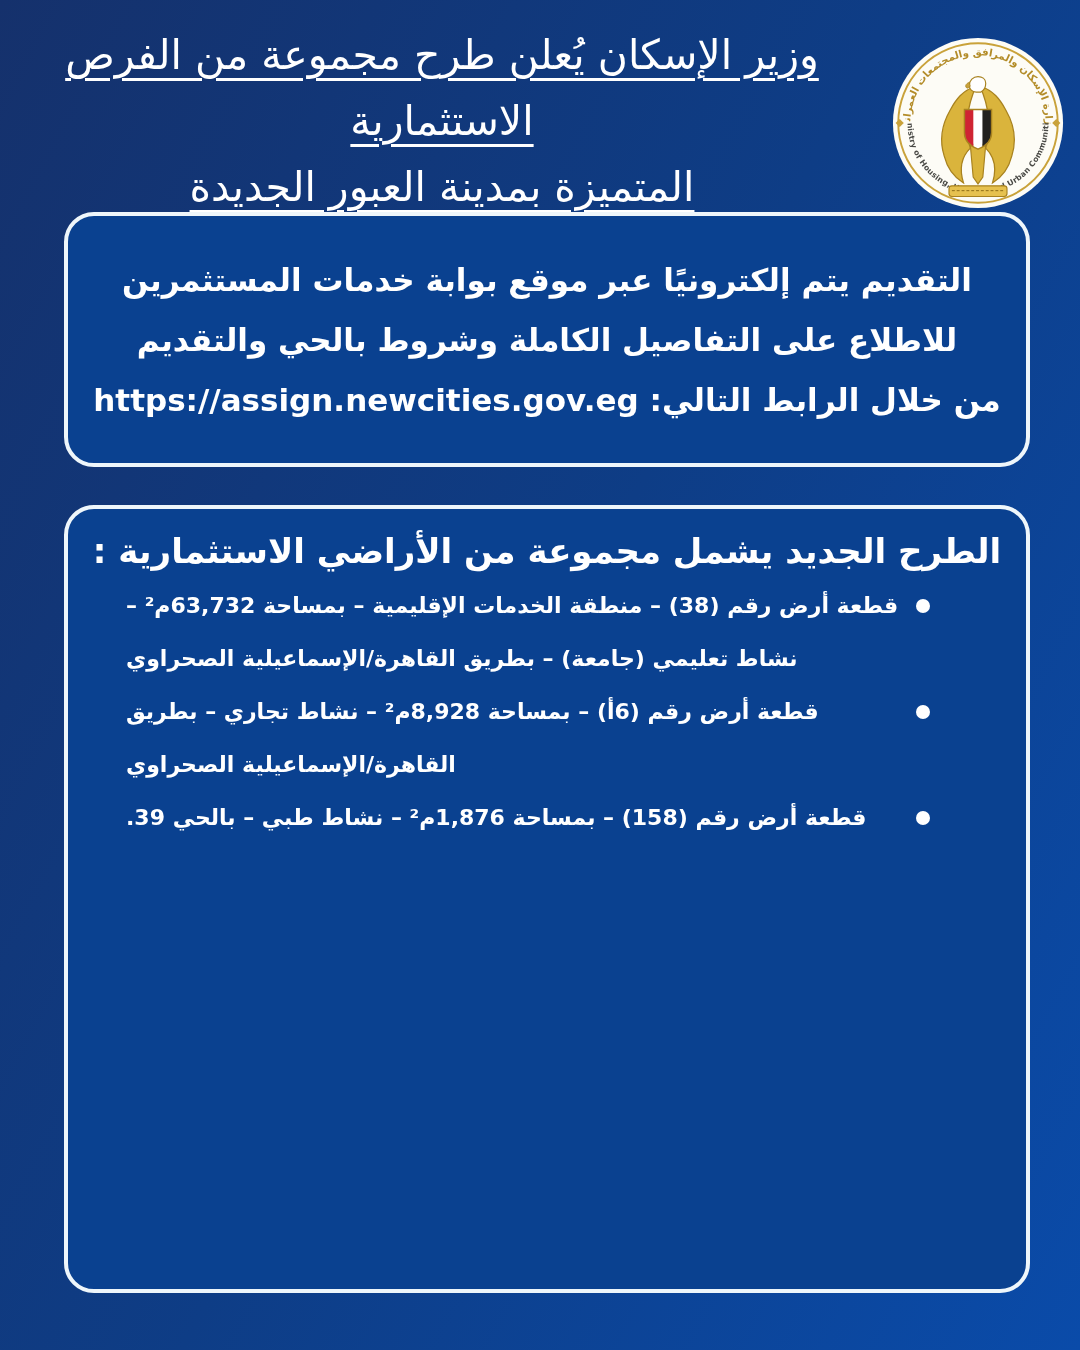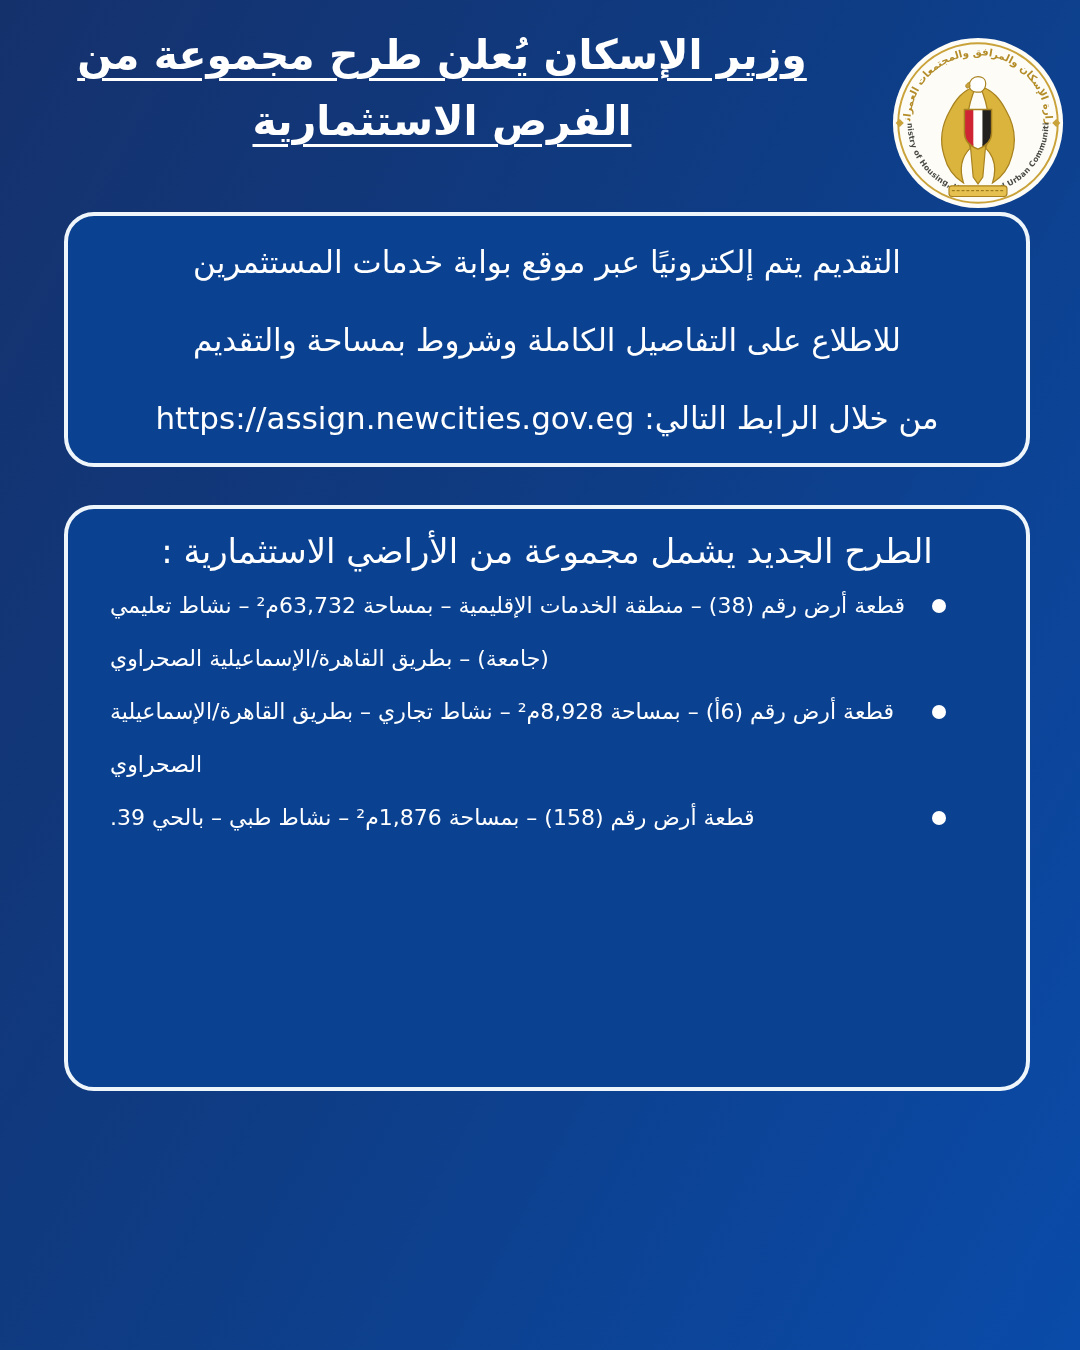--- a/index.html
+++ b/index.html
@@ -3,60 +3,60 @@
 <meta charset="utf-8">
 <style>
   html,body{margin:0;padding:0;}
   body{
     width:1080px;height:1350px;overflow:hidden;position:relative;
     background:linear-gradient(118deg,#15316c 0%,#0e3d86 50%,#0a4ba9 100%);
     font-family:"DejaVu Sans",sans-serif;color:#ffffff;
   }
   .title{
     position:absolute;top:22px;left:16px;right:212px;
-    text-align:center;font-weight:bold;font-size:41px;line-height:66px;
+    text-align:center;font-weight:normal;font-size:41px;line-height:66px;
   }
   .title-line{
     text-decoration:underline;
     text-decoration-thickness:3px;
     text-underline-offset:9px;
   }
   .logo{position:absolute;left:891px;top:36px;width:174px;height:174px;}
   .logo svg{width:100%;height:100%;display:block;}
   .arc-ar{font-family:"DejaVu Sans",sans-serif;font-weight:bold;font-size:10.5px;fill:#b38c28;}
   .arc-en{font-family:"DejaVu Sans",sans-serif;font-weight:bold;font-size:8px;fill:#4a4a46;letter-spacing:.2px;}
   .panel{
     position:absolute;left:64px;width:966px;box-sizing:border-box;
     background:#0a4190;border:4px solid #eef6fb;border-radius:30px;
-    font-weight:normal;
-    gap:18px;
+    font-weight:bold;
   }
   .panel1{
     top:212px;height:255px;
     display:flex;flex-direction:column;justify-content:center;
     text-align:center;font-size:31px;line-height:60px;padding:0 14px;
   }
-  .panel2{top:505px;height:586px;padding:14px 0 0;}
+  .panel2{top:505px;height:788px;padding:14px 16px 0;}
   .p2-heading{text-align:center;font-size:34px;line-height:56px;}
   .bullet{
     position:relative;padding:0 100px 0 42px;
     text-align:left;font-size:22px;line-height:53px;
   }
   .bullet .dot{
     position:absolute;right:80px;top:20px;width:14px;height:14px;
     background:#ffffff;border-radius:50%;
   }
   .url-text{unicode-bidi:embed;}
 </style>
 </head>
 <body>
 
 <header>
   <div class="title">
     <div class="title-line">وزير الإسكان يُعلن طرح مجموعة من الفرص الاستثمارية</div>
+    <div class="title-line">المتميزة بمدينة العبور الجديدة</div>
   </div>
 
   <div class="logo">
     <svg viewBox="0 0 180 180" xmlns="http://www.w3.org/2000/svg">
       <circle cx="90" cy="90" r="88" fill="#fdfcf6"></circle>
       <circle cx="90" cy="90" r="82.5" fill="none" stroke="#c9a23a" stroke-width="2"></circle>
 
       <path id="arcTop" d="M20,90 A70,70 0 0 1 160,90" fill="none"></path>
       <path id="arcBottom" d="M17,90 A73,73 0 0 0 163,90" fill="none"></path>
 
@@ -92,21 +92,21 @@
 
         <rect x="-30" y="59" width="60" height="11" rx="3" fill="#e6c14f" stroke="#a8821f" stroke-width="1.2"></rect>
         <path d="M-27,64 h54" stroke="#8a6a15" stroke-width="1" stroke-dasharray="3 2" fill="none"></path>
       </g>
     </svg>
   </div>
 </header>
 
 <section class="panel panel1">
   <div>التقديم يتم إلكترونيًا عبر موقع بوابة خدمات المستثمرين</div>
-  <div>للاطلاع على التفاصيل الكاملة وشروط بمساحة والتقديم</div>
+  <div>للاطلاع على التفاصيل الكاملة وشروط بالحي والتقديم</div>
   <div>
     <span>من خلال الرابط التالي:</span>
     <span class="url-text" dir="ltr">https://assign.newcities.gov.eg</span>
   </div>
 </section>
 
 <section class="panel panel2">
   <div class="p2-heading">الطرح الجديد يشمل مجموعة من الأراضي الاستثمارية :</div>
 
   <div class="bullet">

